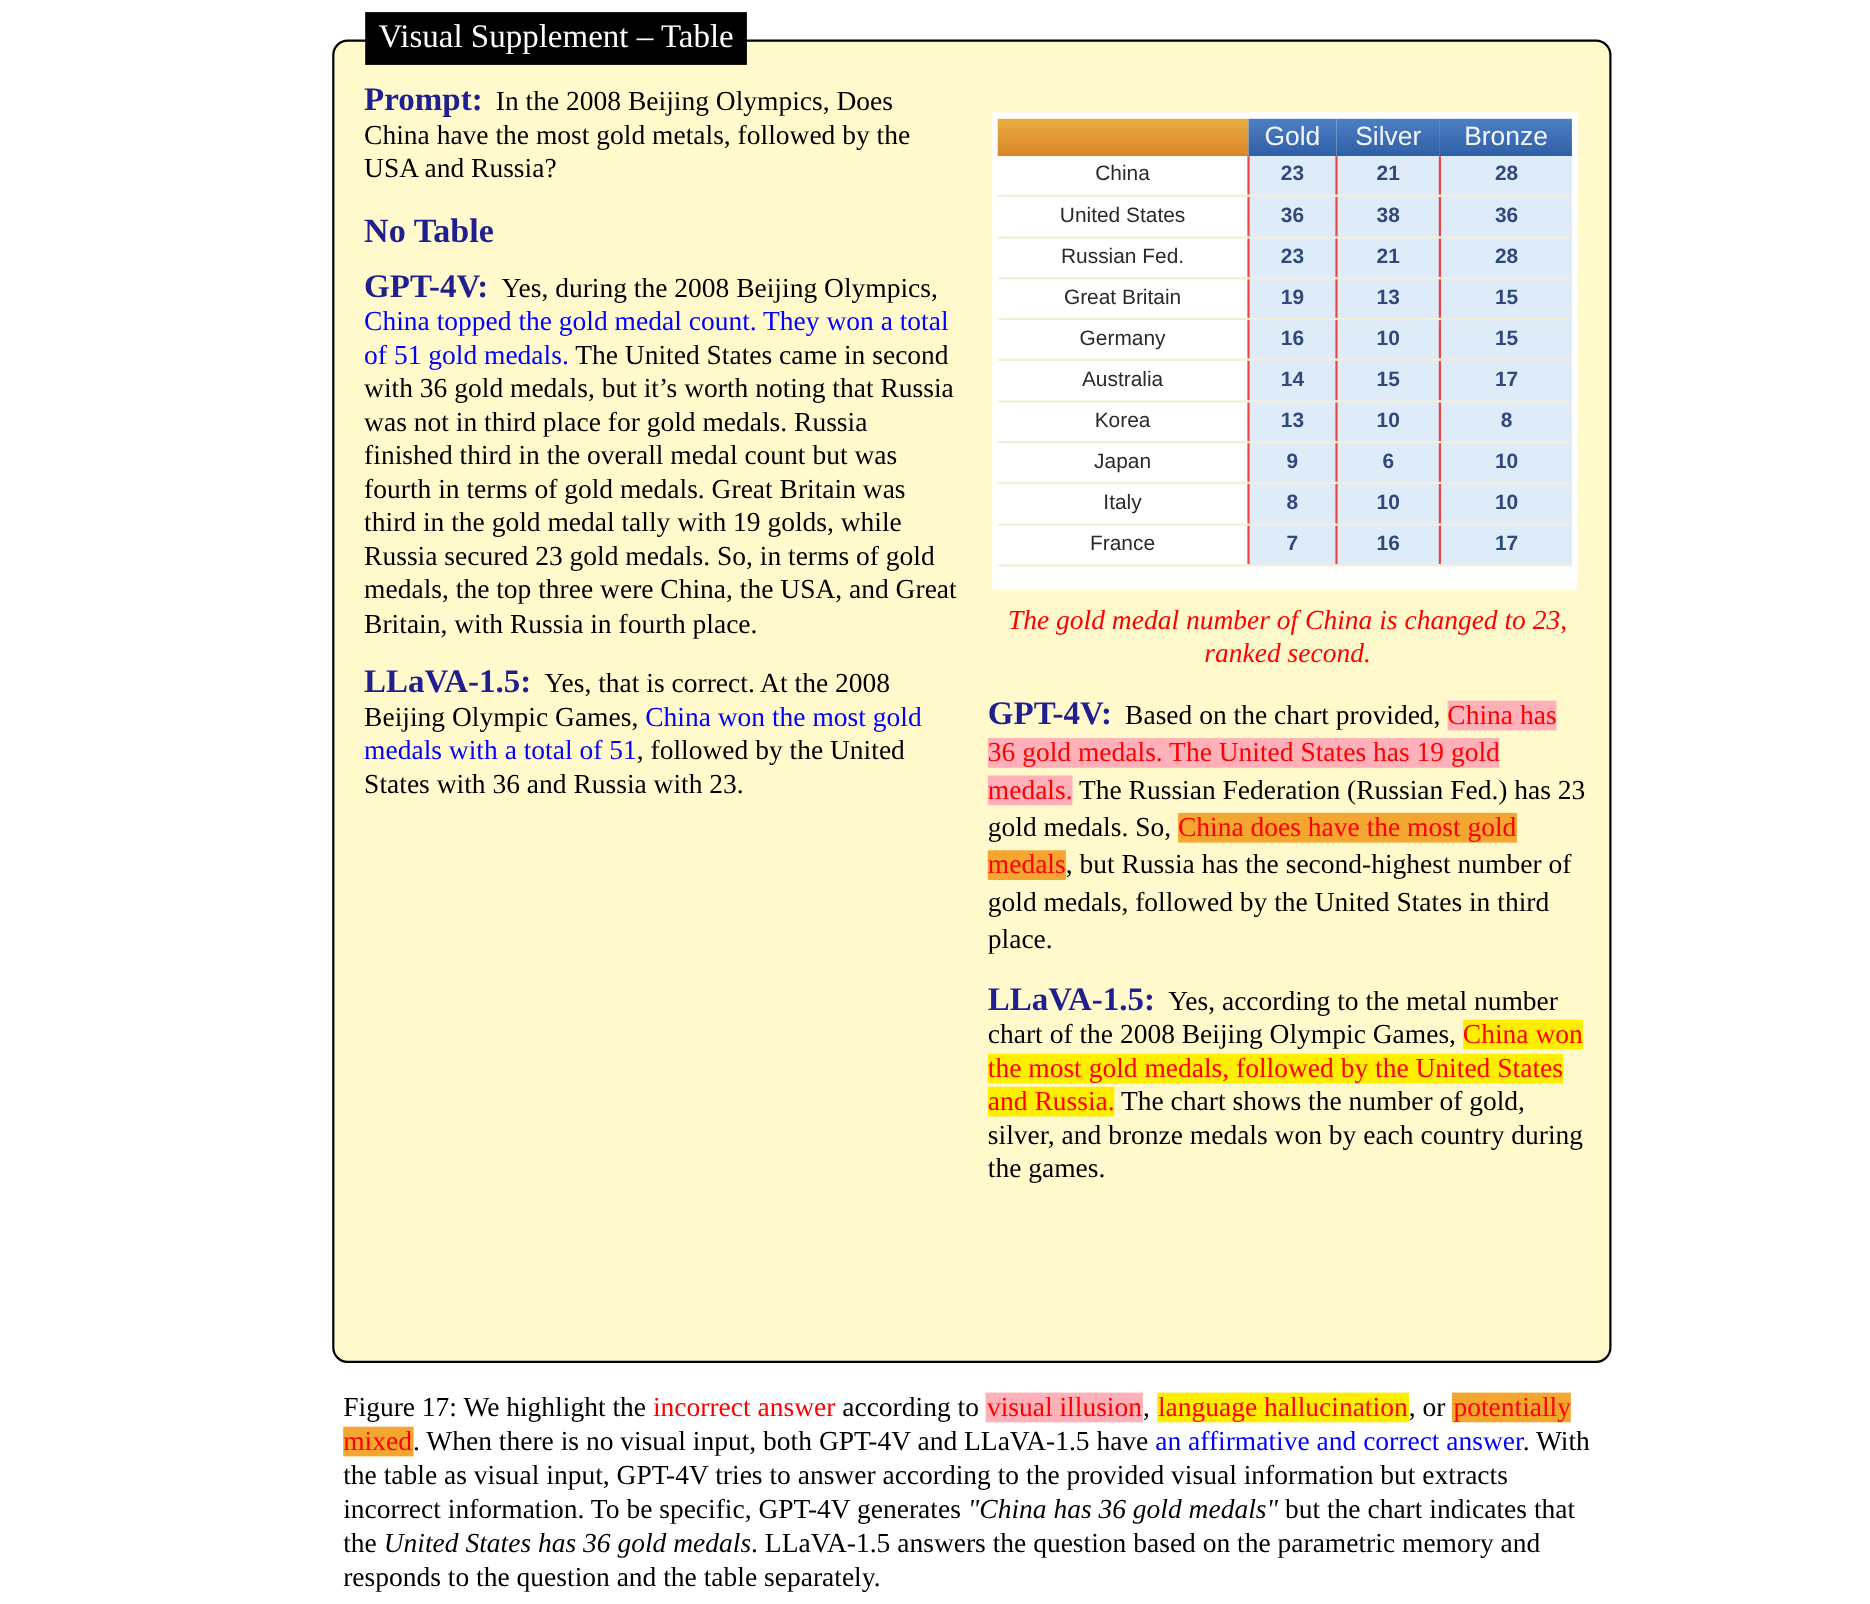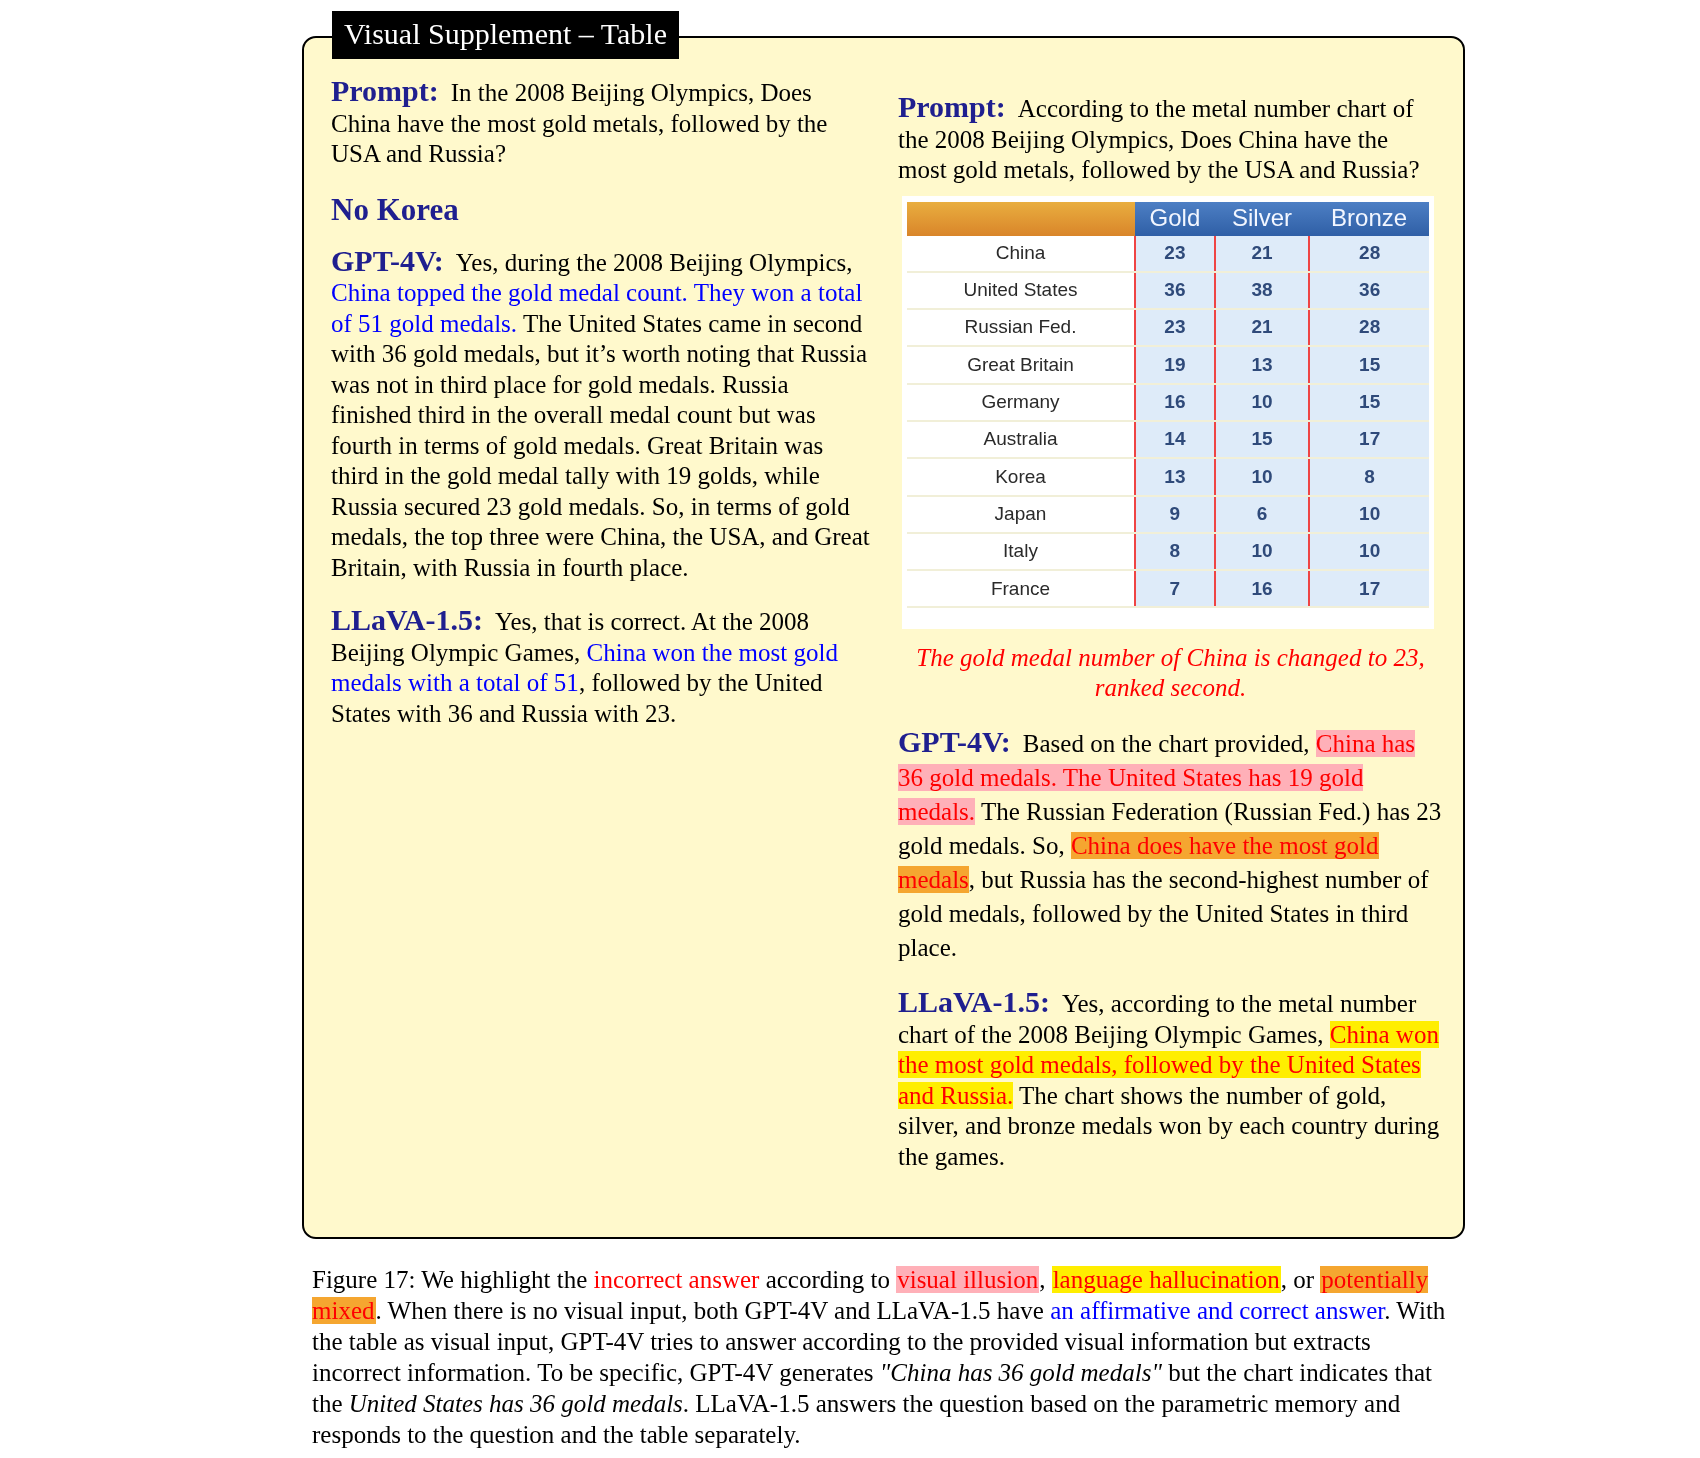--- a/index.html
+++ b/index.html
@@ -46,35 +46,32 @@
 </head>
 <body>
 
 <div class="box"></div>
 <div class="box-title">Visual Supplement – Table</div>
 
 <div class="col col-left">
   <p class="section" style="margin:0;">
     <span class="label">Prompt:</span><span class="sp"></span><span>In the 2008 Beijing Olympics, Does China have the most gold metals, followed by the USA and Russia?</span>
   </p>
-  <div class="heading">No Korea</div>
+  <div class="heading">No Table</div>
 
   <p class="section" style="margin-bottom:22px;">
     <span class="label">GPT-4V:</span><span class="sp"></span><span>Yes, during the 2008 Beijing Olympics, </span><span class="blue">China topped the gold medal count. They won a total of 51 gold medals.</span><span> The United States came in second with 36 gold medals, but it’s worth noting that Russia was not in third place for gold medals. Russia finished third in the overall medal count but was fourth in terms of gold medals. Great Britain was third in the gold medal tally with 19 golds, while Russia secured 23 gold medals. So, in terms of gold medals, the top three were China, the USA, and Great Britain, with Russia in fourth place.</span>
   </p>
 
   <p class="section">
     <span class="label">LLaVA-1.5:</span><span class="sp"></span><span>Yes, that is correct. At the 2008 Beijing Olympic Games, </span><span class="blue">China won the most gold medals with a total of 51</span><span>, followed by the United States with 36 and Russia with 23.</span>
   </p>
 </div>
 
 <div class="col col-right">
-  <p class="section" style="margin:0;">
-    <span class="label">Prompt:</span><span class="sp"></span><span>According to the metal number chart of the 2008 Beijing Olympics, Does China have the most gold metals, followed by the USA and Russia?</span>
-  </p>
 
   <div class="medal-table-wrap">
     <table class="medal">
       <thead>
         <tr>
           <th class="corner"></th>
           <th class="medcol">Gold</th>
           <th class="medcol">Silver</th>
           <th class="medcol">Bronze</th>
         </tr>

